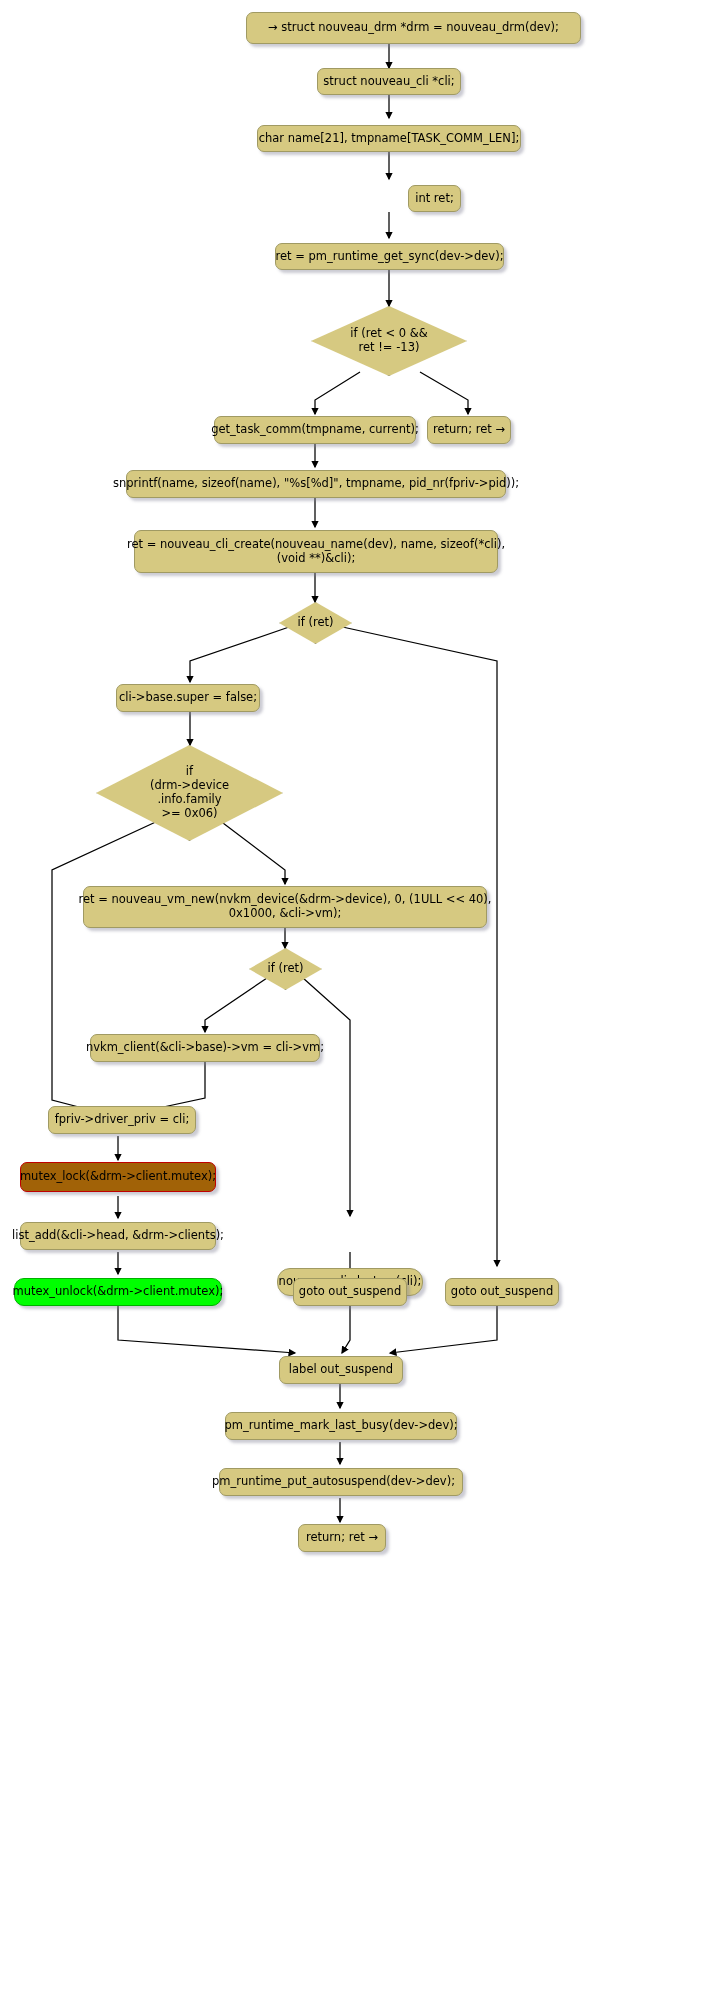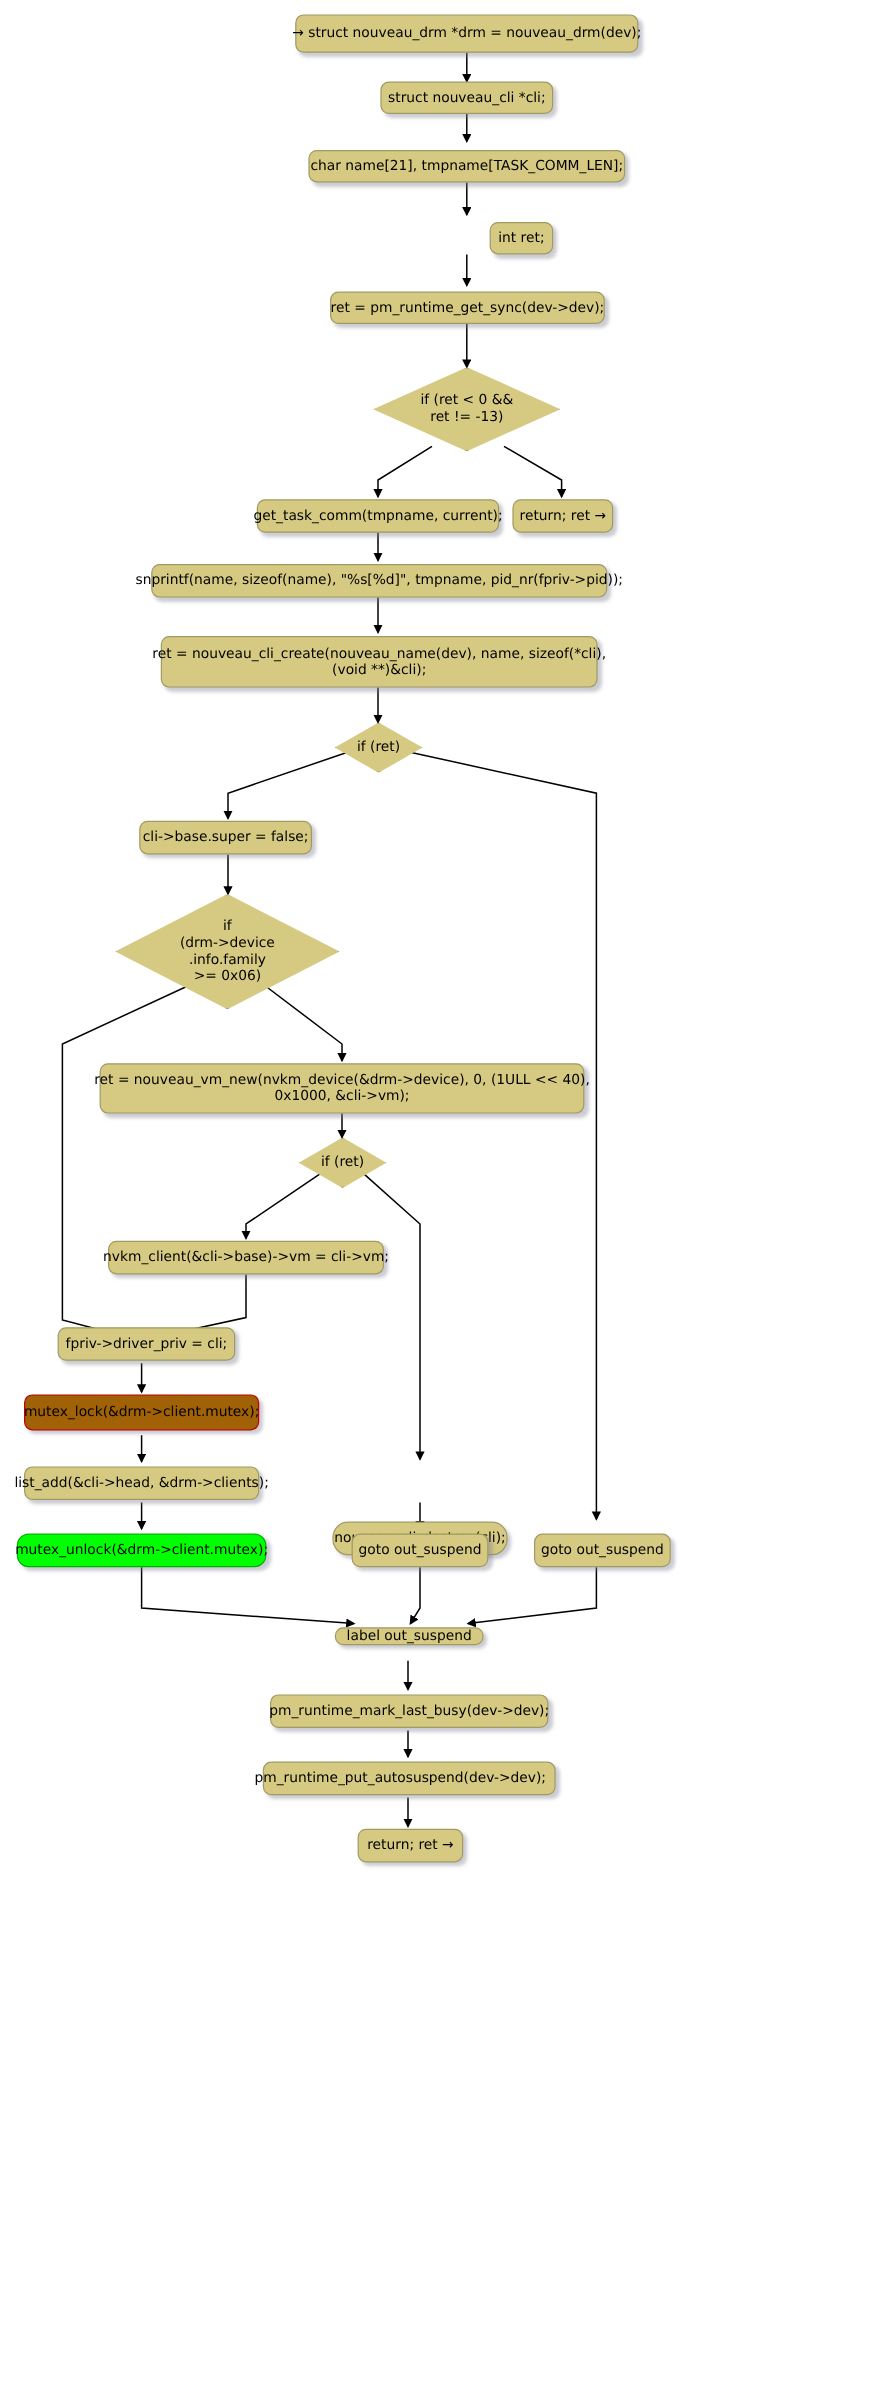--- a/index.html
+++ b/index.html
@@ -111,21 +111,21 @@
       <path d="M497,1306 L497,1340 L390,1353"></path>
 
       <path d="M340,1384 L340,1408"></path>
 
       <path d="M340,1442 L340,1464"></path>
 
       <path d="M340,1498 L340,1522"></path>
     </g>
   </svg>
 
-  <div class="node" style="left:246px;top:12px;width:286px;height:32px;justify-content:center;">
+  <div class="node" style="left:246px;top:12px;width:335px;height:32px;justify-content:center;">
     <span>→ struct nouveau_drm *drm = nouveau_drm(dev);</span>
   </div>
 
   <div class="node" style="left:317px;top:68px;width:144px;height:27px;">
     <span>struct nouveau_cli *cli;</span>
   </div>
 
   <div class="node" style="left:257px;top:125px;width:264px;height:27px;">
     <span>char name[21], tmpname[TASK_COMM_LEN];</span>
   </div>
@@ -213,21 +213,21 @@
   </div>
 
   <div class="node" style="left:293px;top:1278px;width:114px;height:28px;">
     <span>goto out_suspend</span>
   </div>
 
   <div class="node" style="left:445px;top:1278px;width:114px;height:28px;">
     <span>goto out_suspend</span>
   </div>
 
-  <div class="node" style="left:279px;top:1356px;width:124px;height:15px;">
+  <div class="node" style="left:279px;top:1356px;width:124px;height:28px;">
     <span>label out_suspend</span>
   </div>
 
   <div class="node" style="left:225px;top:1412px;width:232px;height:28px;">
     <span>pm_runtime_mark_last_busy(dev-&gt;dev);</span>
   </div>
 
   <div class="node" style="left:219px;top:1468px;width:244px;height:28px;justify-content:flex-end;">
     <span>pm_runtime_put_autosuspend(dev-&gt;dev);</span>
   </div>

